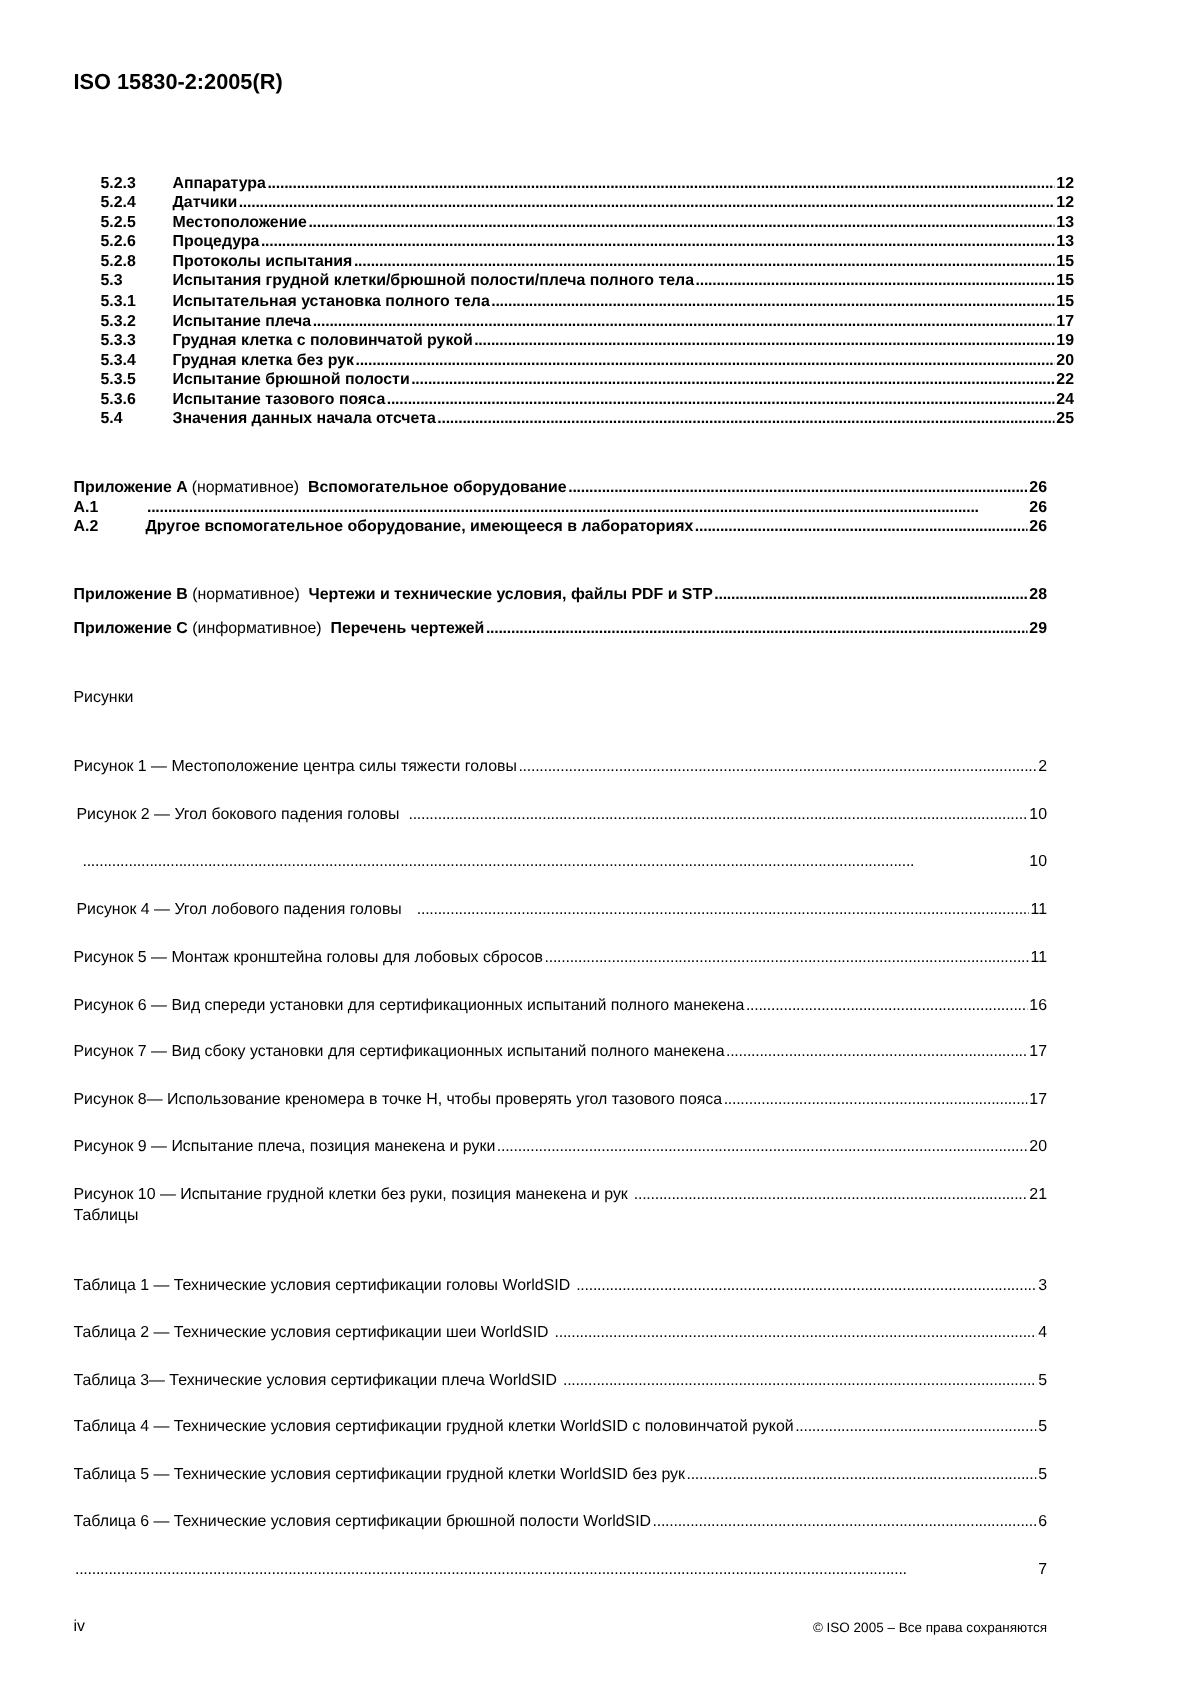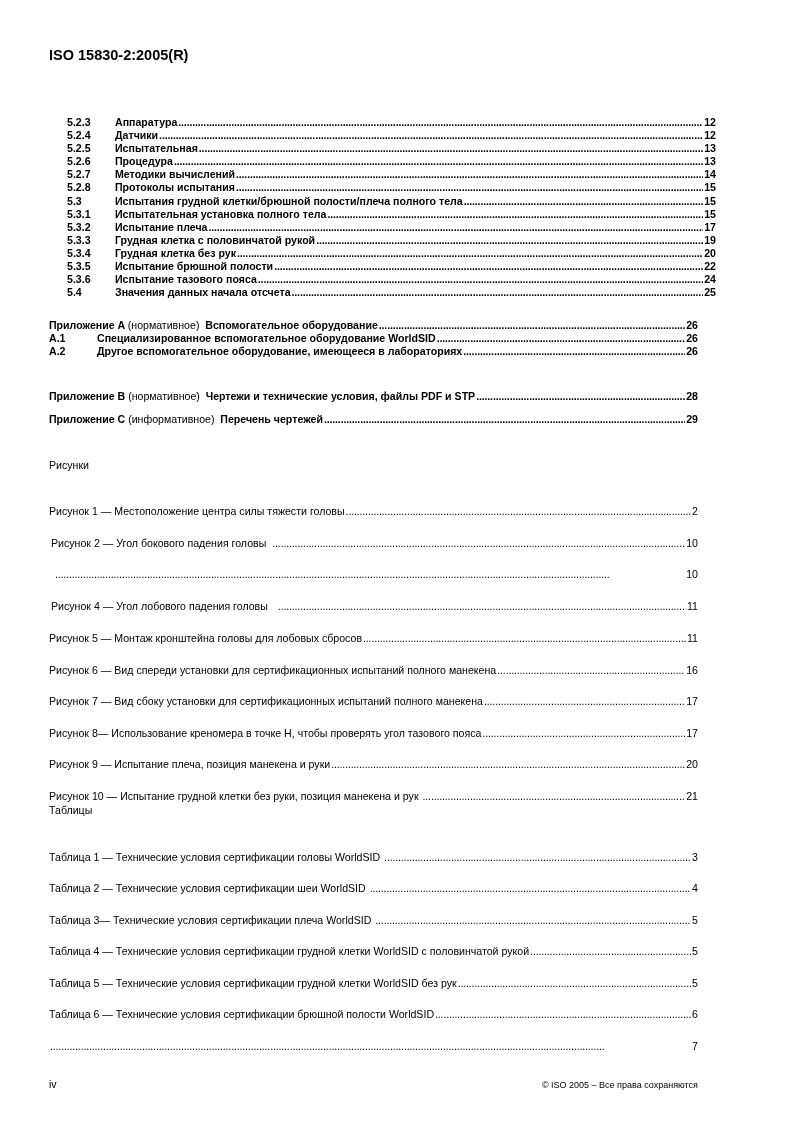--- a/index.html
+++ b/index.html
@@ -57,37 +57,31 @@
       <span class="page">12</span>
     </div>
   <div class="row">
       <span class="num">5.2.4</span>
       <span class="title">Датчики</span>
       <span class="dots"></span>
       <span class="page">12</span>
     </div>
   <div class="row">
       <span class="num">5.2.5</span>
-      <span class="title">Испытательная</span>
+      <span class="title">Местоположение</span>
       <span class="dots"></span>
       <span class="page">13</span>
     </div>
   <div class="row">
       <span class="num">5.2.6</span>
       <span class="title">Процедура</span>
       <span class="dots"></span>
       <span class="page">13</span>
     </div>
   <div class="row">
-      <span class="num">5.2.7</span>
-      <span class="title">Методики вычислений</span>
-      <span class="dots"></span>
-      <span class="page">14</span>
-    </div>
-  <div class="row">
       <span class="num">5.2.8</span>
       <span class="title">Протоколы испытания</span>
       <span class="dots"></span>
       <span class="page">15</span>
     </div>
   <div class="row">
       <span class="num">5.3</span>
       <span class="title">Испытания грудной клетки/брюшной полости/плеча полного тела</span>
       <span class="dots"></span>
       <span class="page">15</span>
@@ -137,21 +131,20 @@
 </div>
 
 <div class="toc sec" style="top:319px;">
   <div class="row">
       <span class="title"><span>Приложение A</span> <span class="kind" style="font-weight:normal">(нормативное)</span>&nbsp; <span>Вспомогательное оборудование</span></span>
       <span class="dots"></span>
       <span class="page">26</span>
     </div>
   <div class="row">
       <span class="num">A.1</span>
-      <span class="title">Специализированное вспомогательное оборудование WorldSID</span>
       <span class="dots"></span>
       <span class="page">26</span>
     </div>
   <div class="row">
       <span class="num">A.2</span>
       <span class="title">Другое вспомогательное оборудование, имеющееся в лабораториях</span>
       <span class="dots"></span>
       <span class="page">26</span>
     </div>
 </div>

